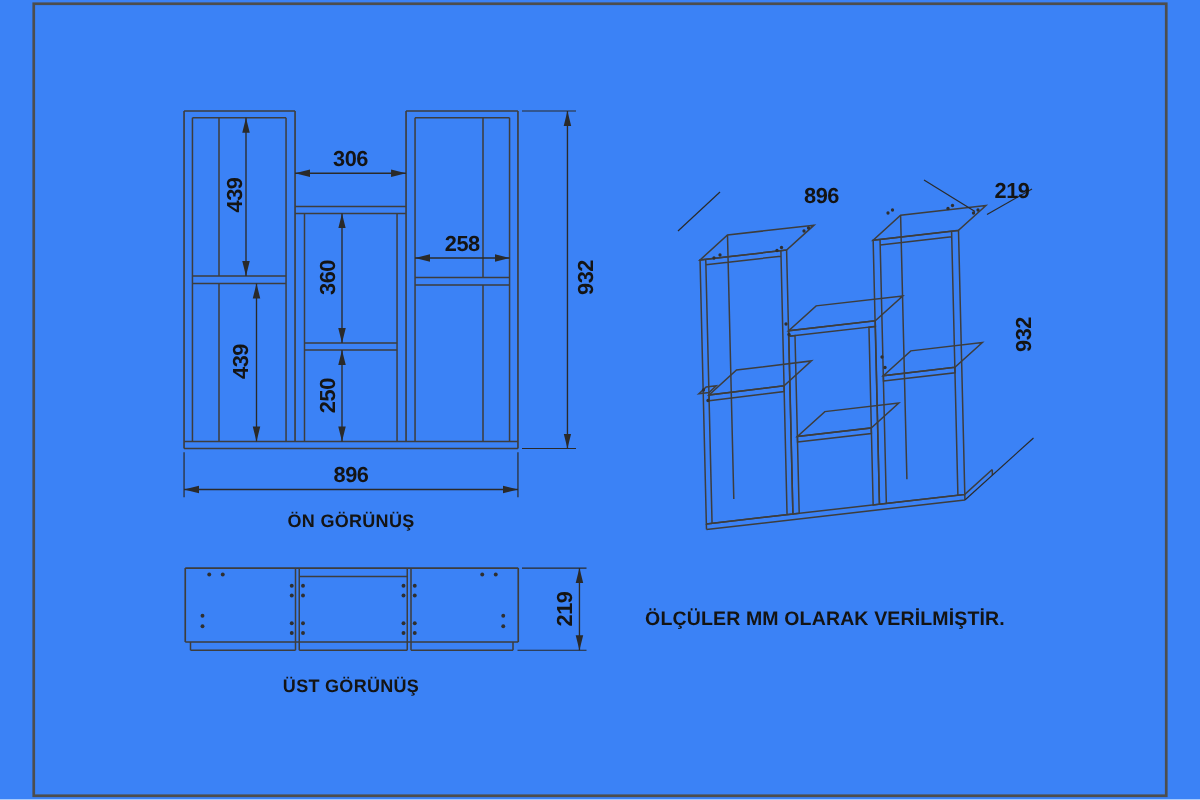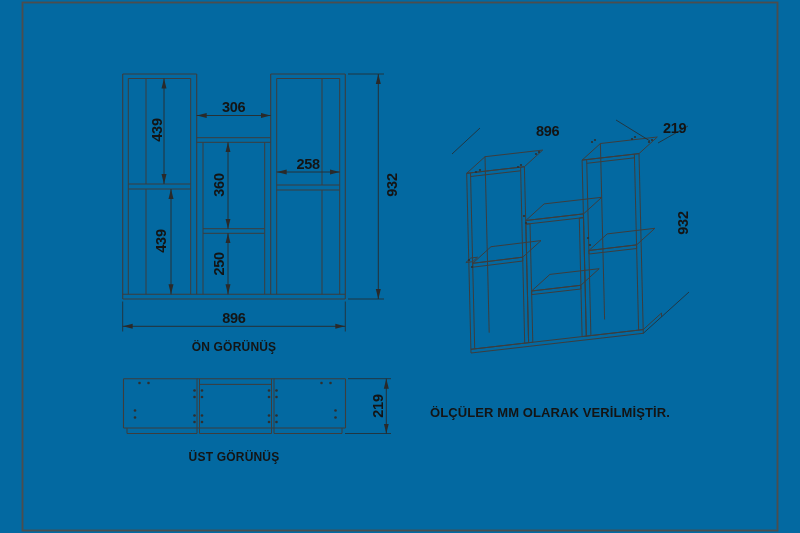--- a/index.html
+++ b/index.html
@@ -1,16 +1,16 @@
 <!DOCTYPE html>
 <html><head>
 <meta charset="utf-8">
 <style>
   html,body{margin:0;padding:0;background:#ffffff;width:800px;height:533px;overflow:hidden;}
-  #stage{position:relative;width:800px;height:533px;background:#0369a1;}
+  #stage{position:relative;width:800px;height:533px;background:#3b82f6;}
   svg{position:absolute;left:0;top:0;}
   .ln{stroke:#3d3d3d;stroke-width:1;fill:none;}
   .lnb{stroke:#3d3d3d;stroke-width:1.1;fill:none;}
   .dim{stroke:#2a2a2a;stroke-width:0.9;fill:none;}
   .ext{stroke:#2a2a2a;stroke-width:0.8;fill:none;}
   .dot{fill:#2f2f2f;stroke:none;}
   .dimtxt{font-family:"Liberation Sans",sans-serif;font-size:14.5px;font-weight:700;fill:#141414;letter-spacing:-0.3px;}
   .captxt{font-family:"Liberation Sans",sans-serif;font-size:12px;font-weight:700;fill:#141414;letter-spacing:0.2px;}
   .notetxt{font-family:"Liberation Sans",sans-serif;font-size:13px;font-weight:700;fill:#141414;letter-spacing:0.1px;}
   .frame{stroke:#4d4d4d;stroke-width:1.8;fill:none;}

